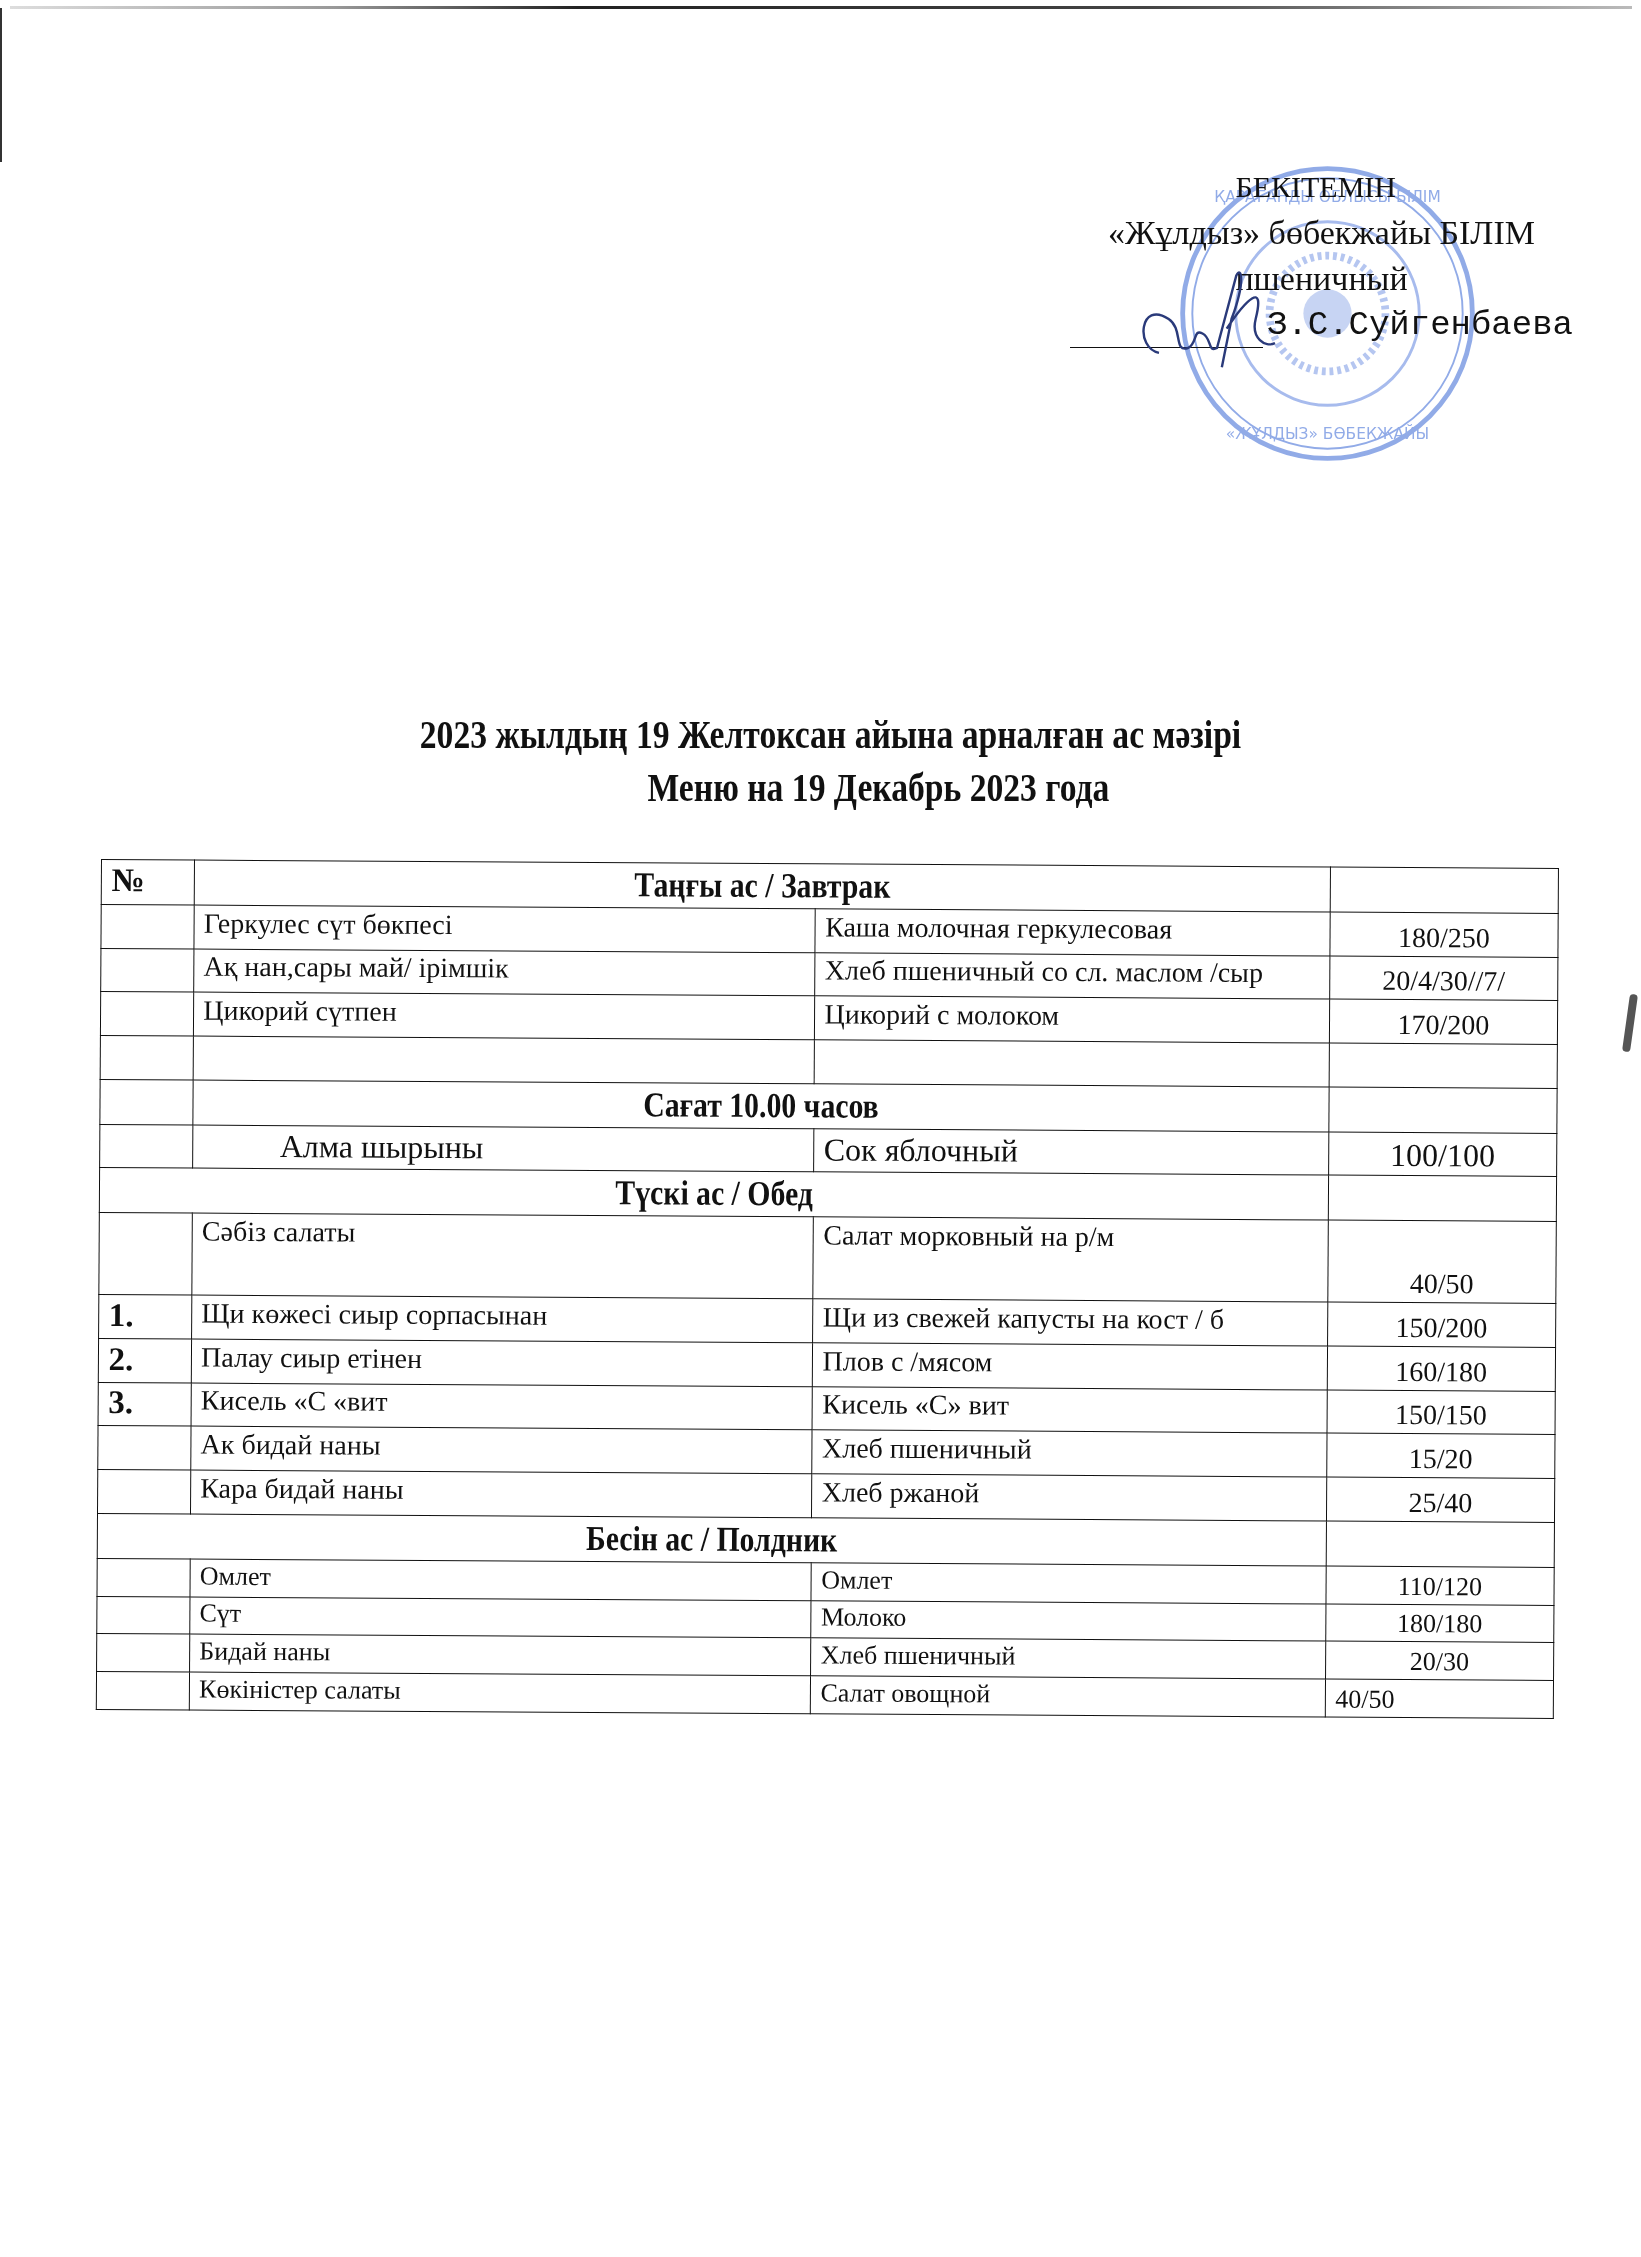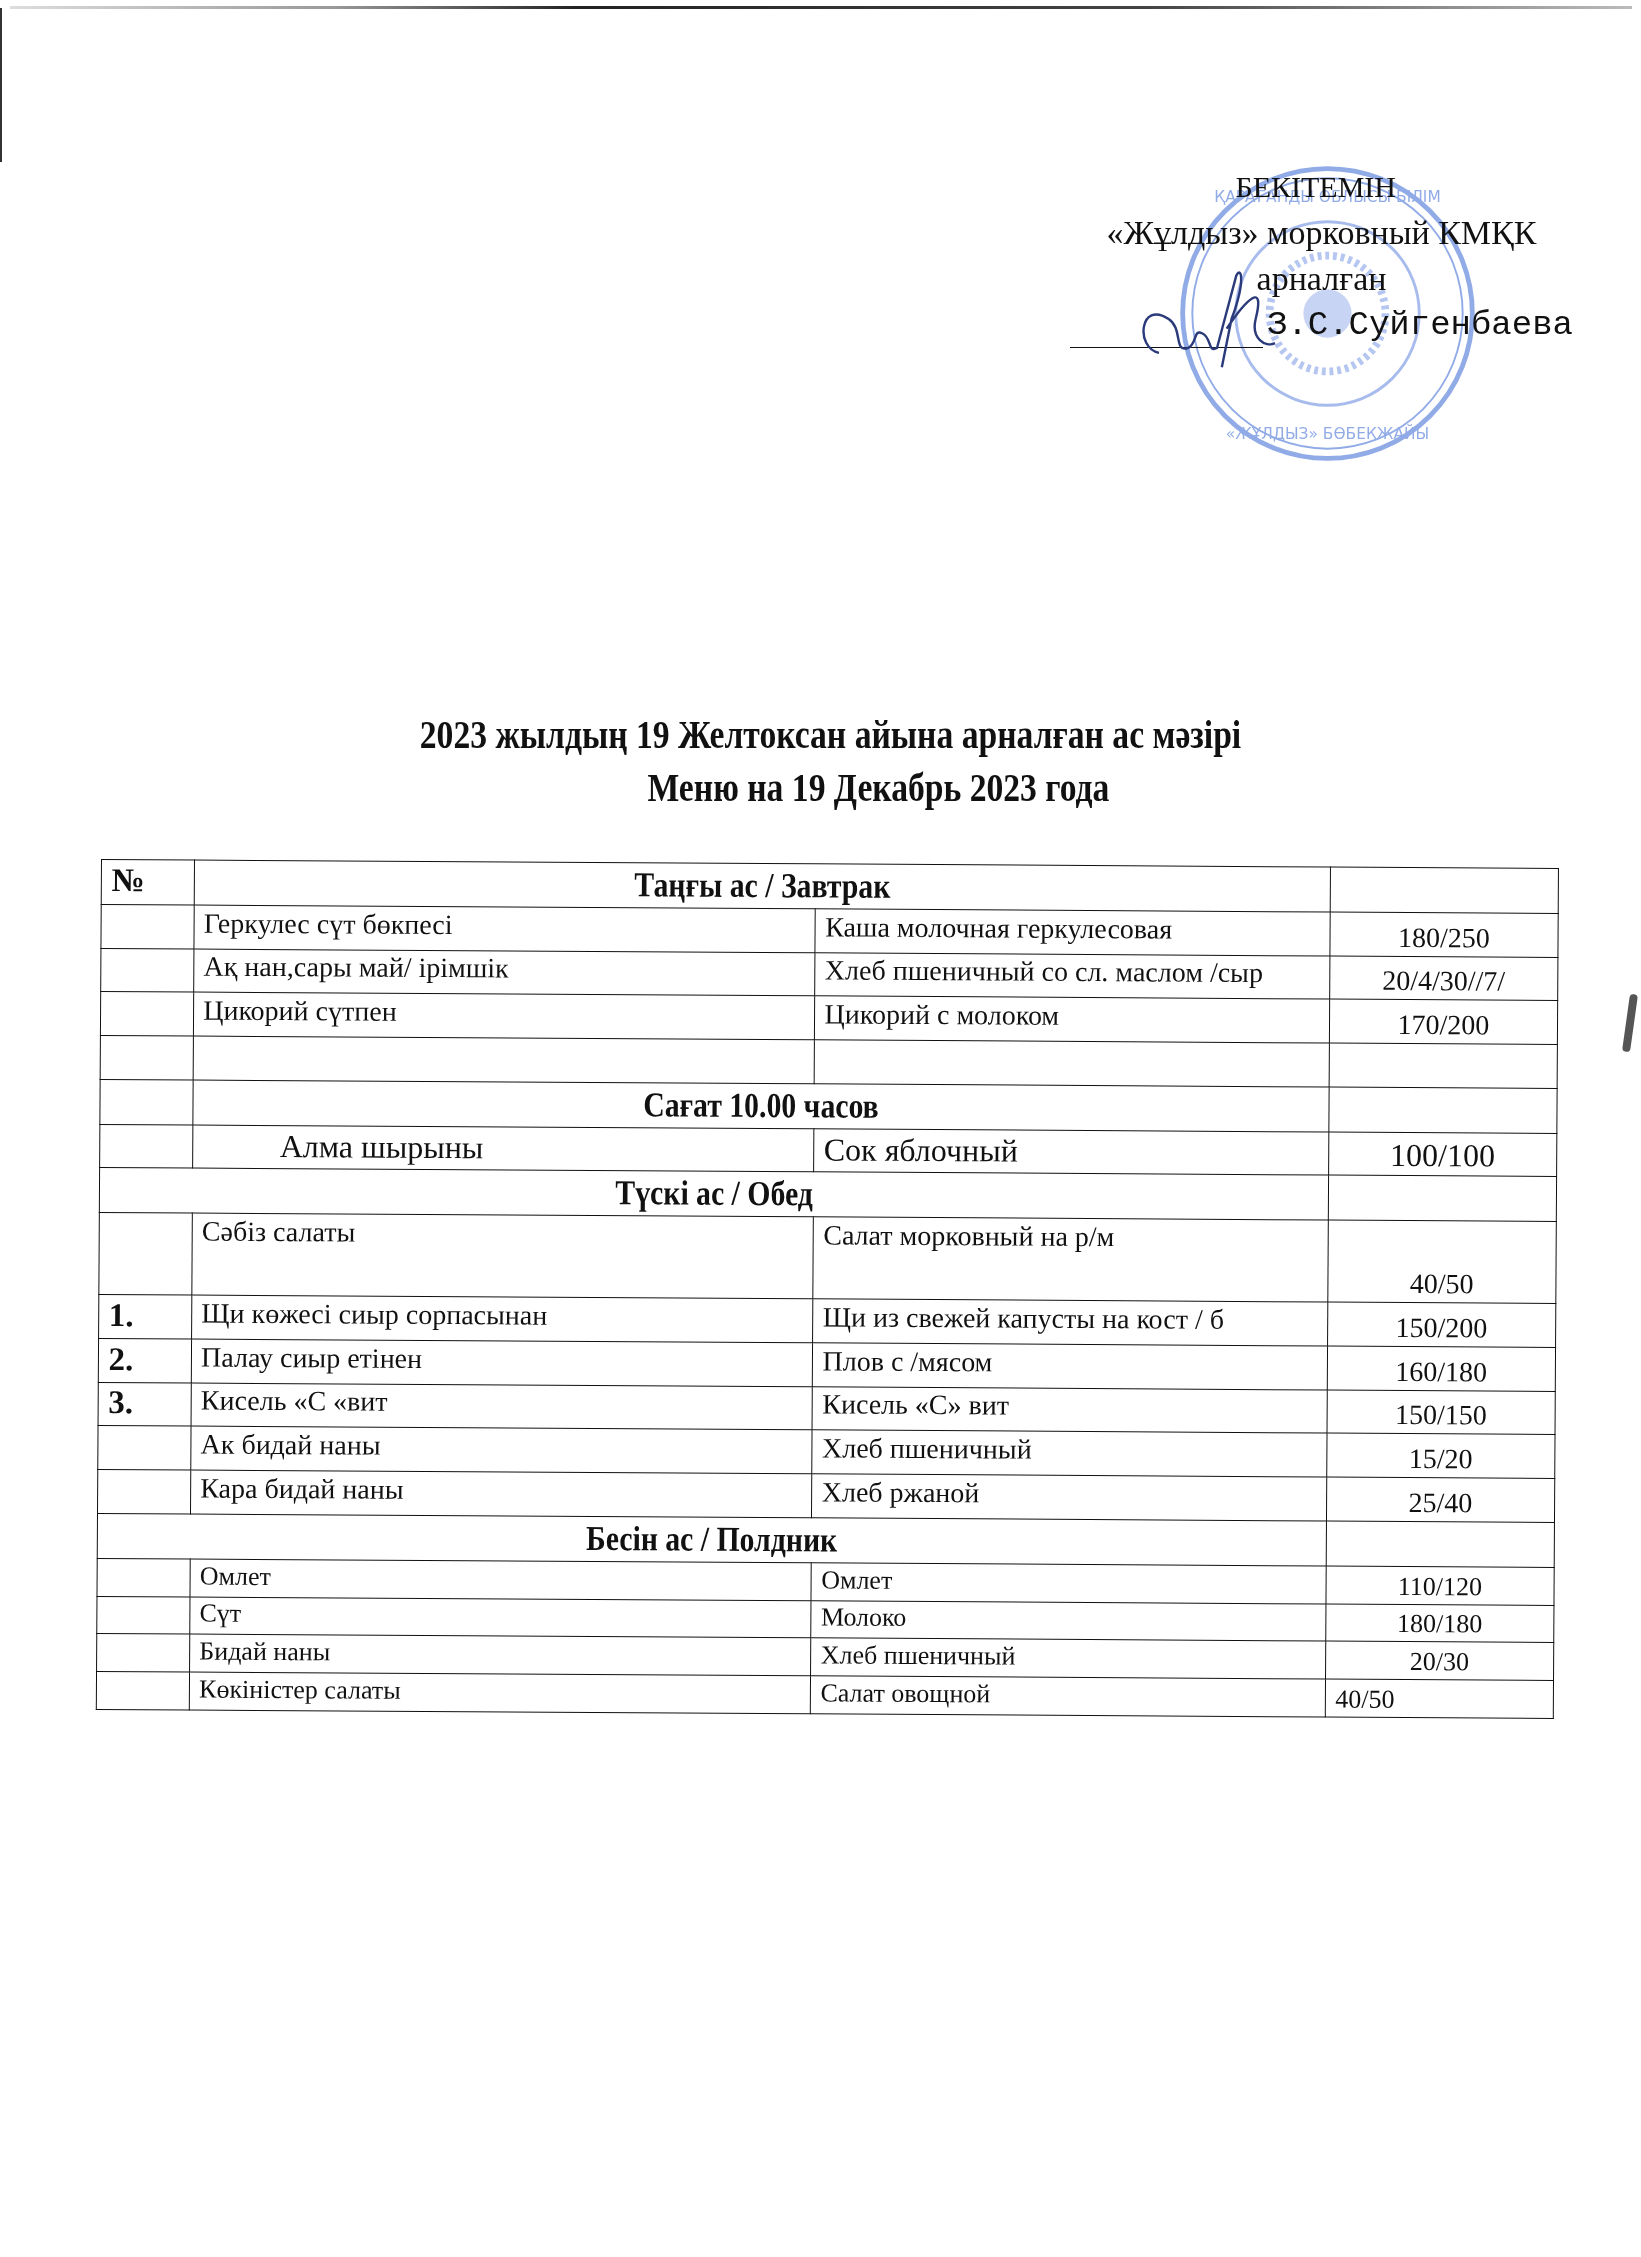--- a/index.html
+++ b/index.html
@@ -60,22 +60,22 @@
   <text x="160" y="45" text-anchor="middle" font-size="16" fill="#6d8fe0" font-family="DejaVu Sans, sans-serif">ҚАРАҒАНДЫ ОБЛЫСЫ БІЛІМ</text>
   <text x="160" y="290" text-anchor="middle" font-size="16" fill="#6d8fe0" font-family="DejaVu Sans, sans-serif">«ЖҰЛДЫЗ» БӨБЕКЖАЙЫ</text>
 </svg>
 
 <svg class="signature" viewBox="0 0 180 120">
   <path d="M30 95 C 5 90, 10 40, 40 60 C 55 70, 45 95, 60 90 C 70 85, 65 70, 75 75 C 85 80, 80 95, 90 90 L 110 15 C 115 5, 120 20, 105 60 L 95 110 M 100 70 C 120 40, 140 20, 130 60 C 125 80, 140 90, 150 85" fill="none" stroke="#2a3a7a" stroke-width="2.5"></path>
 </svg>
 
 <div class="approval">
   <span class="line first">БЕКІТЕМІН</span>
-  <span class="line">«Жұлдыз» морковный КМҚК</span>
-  <span class="line">арналған</span>
+  <span class="line">«Жұлдыз» бөбекжайы БІЛІМ</span>
+  <span class="line">пшеничный</span>
   <span class="line sig-row">
     <span class="sig-line"></span>
     <span>З.С.Суйгенбаева</span>
   </span>
 </div>
 
 <div class="title title1">2023 жылдың  19 Желтоксан  айына арналған ас мәзірі</div>
 <div class="title title2">Меню на 19 Декабрь   2023 года</div>
 
 <table class="menu">

